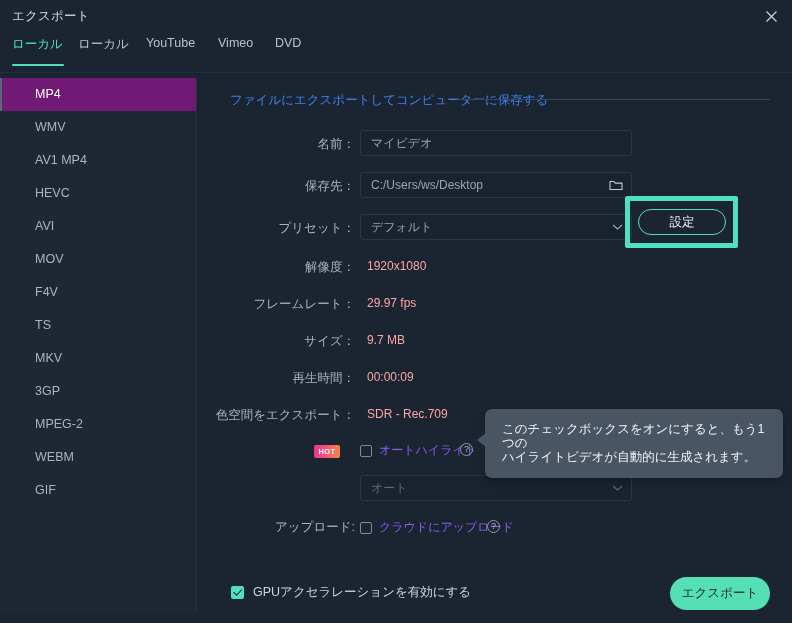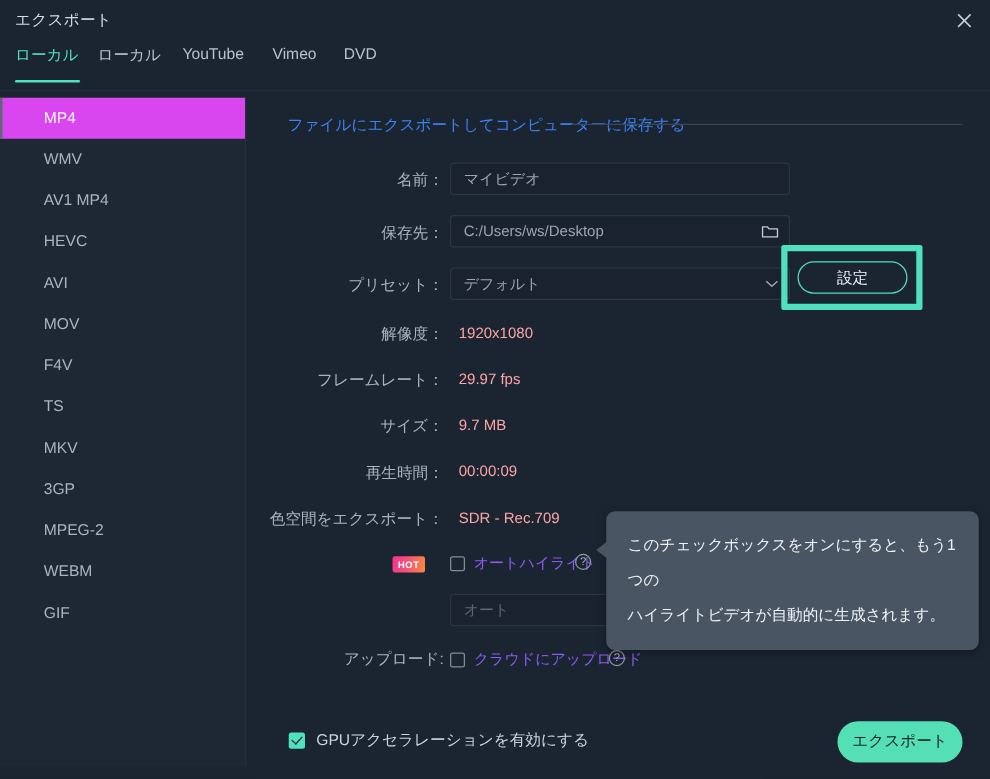--- a/index.html
+++ b/index.html
@@ -90,21 +90,21 @@
     position: relative;
     height: 33px;
     line-height: 33px;
     padding-left: 35px;
     font-size: 12.5px;
     color: #aab4c0;
     cursor: pointer;
     white-space: nowrap;
   }
   .side-item.selected {
-    background: #d946ef;
+    background: #701a75;
     color: #ffffff;
   }
   .side-item.selected::before {
     content: "";
     position: absolute;
     left: 0; top: 0;
     width: 2px; height: 100%;
     background: #5d6875;
   }
 
@@ -250,21 +250,21 @@
     left: 485px; top: 409px;
     width: 298px;
     padding: 13px 16px 14px 17px;
     background: #4a5563;
     border-radius: 7px;
     box-shadow: 0 2px 8px rgba(0,0,0,.35);
     z-index: 30;
   }
   .tooltip-text {
     font-size: 12.5px;
-    line-height: 28px;
+    line-height: 14px;
     color: #eef2f6;
   }
   .tooltip::after {
     content: "";
     position: absolute;
     left: -8px; top: 24px;
     width: 0; height: 0;
     border-top: 7px solid transparent;
     border-bottom: 7px solid transparent;
     border-right: 9px solid #4a5563;

